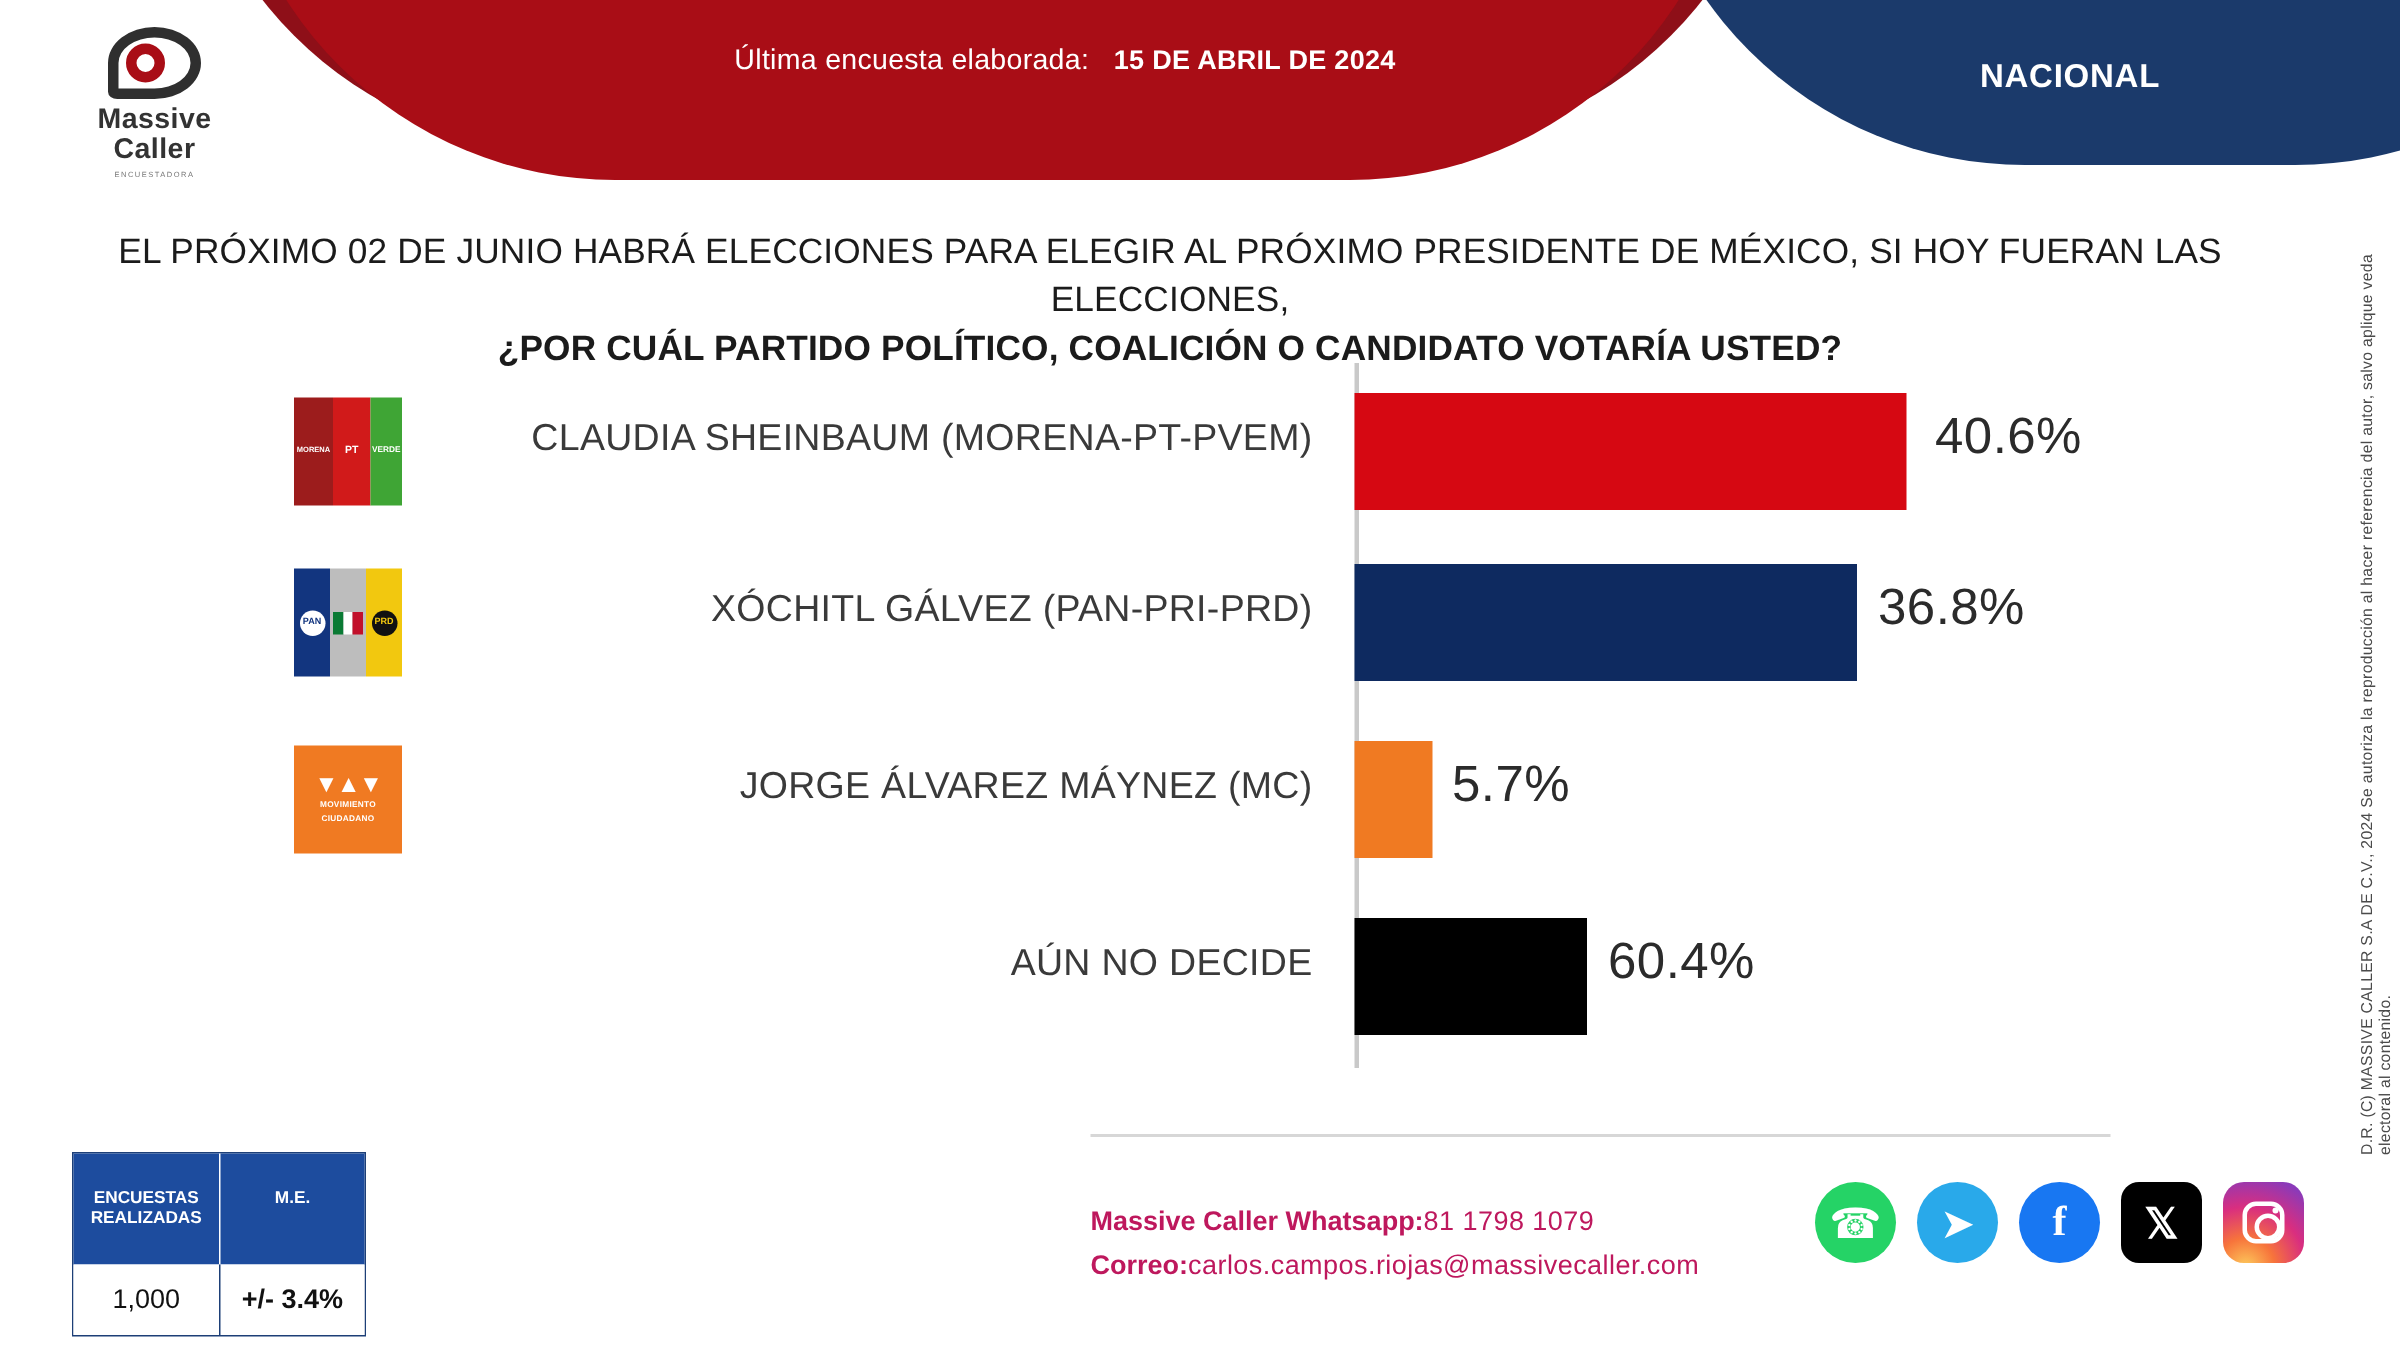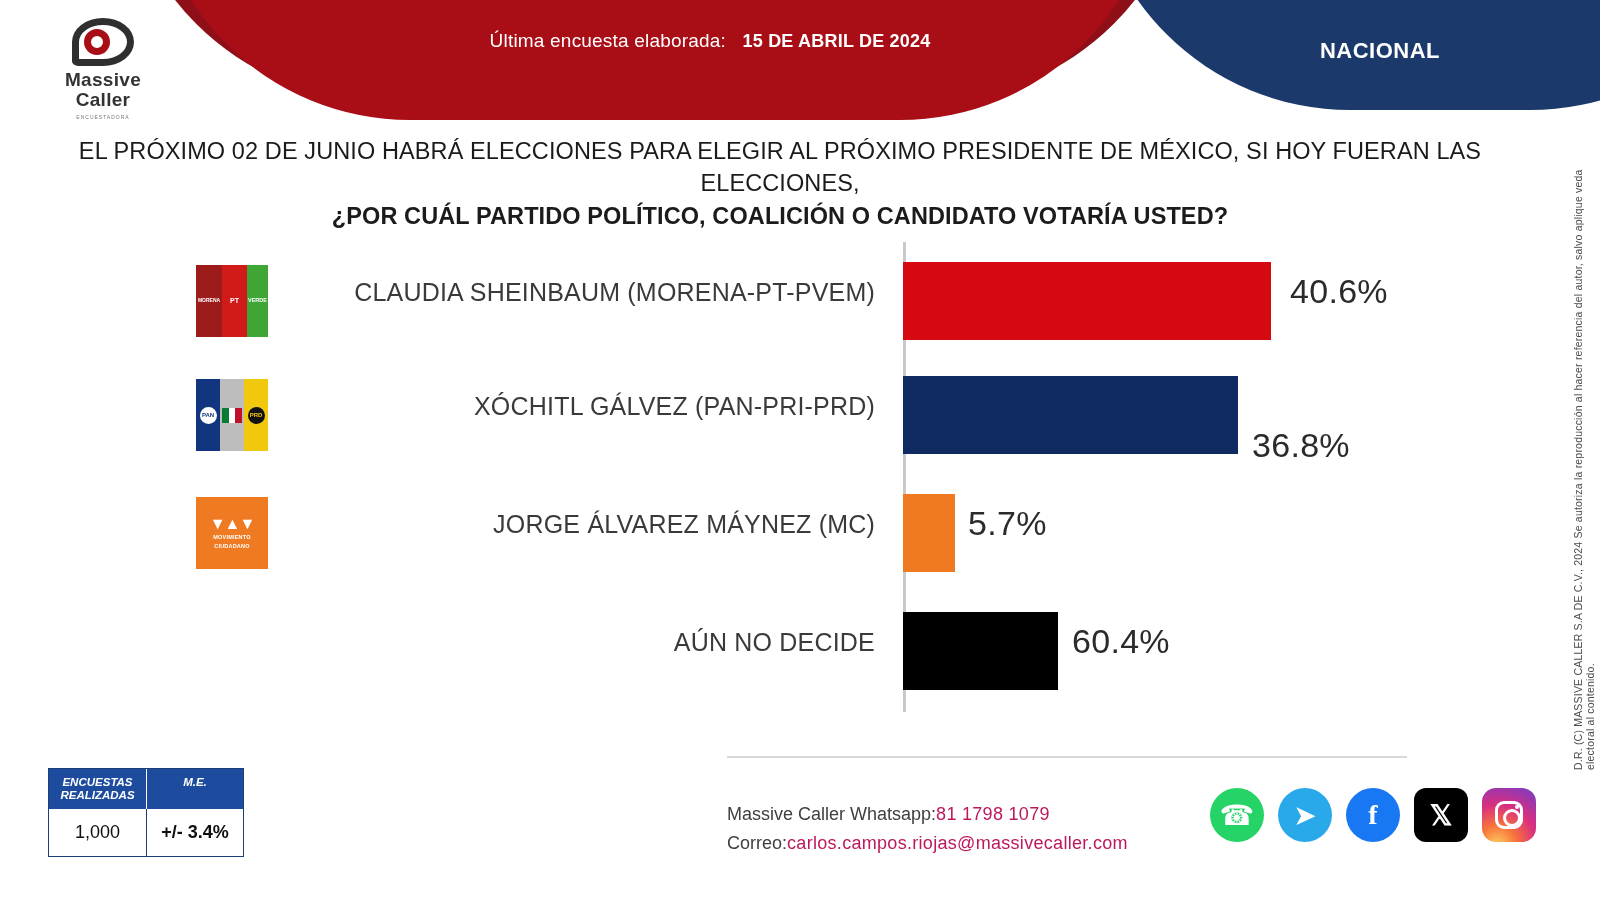--- a/index.html
+++ b/index.html
@@ -45,21 +45,21 @@
   .logo-mark .inner {
     position:absolute; top:11px; left:12px; width:26px; height:26px;
     border:7px solid #A90D16; border-radius:50%;
   }
   .logo-t1 { font-size:19px; color:#333; font-weight:600; letter-spacing:.3px; line-height:1; }
   .logo-t2 { font-size:19px; color:#333; font-weight:600; letter-spacing:.3px; line-height:1.15; }
   .logo-t3 { font-size:5px; color:#777; letter-spacing:1px; margin-top:3px; }
 
   
   .question {
-    position:absolute; top:136px; left:60px; width:1440px; text-align:center;
+    position:absolute; top:152px; left:60px; width:1440px; text-align:center;
     color:#1b1b1b;
   }
   .q-line1 { font-size:23.5px; letter-spacing:.1px; line-height:1.35; }
   .q-line2 { font-size:23.5px; font-weight:bold; letter-spacing:.1px; line-height:1.45; }
 
   
   .chart { position:absolute; top:242px; left:0; width:1560px; height:470px; }
   .axis { position:absolute; top:0; left:903px; width:3px; height:470px; background:#c9c9c9; }
 
   .row { position:absolute; left:0; width:1560px; height:118px; display:flex; align-items:center; }
@@ -105,30 +105,30 @@
     color:#4a4a4a; font-size:10.5px; letter-spacing:.2px;
     writing-mode:vertical-rl; text-orientation:mixed; transform:rotate(180deg);
     display:flex; align-items:flex-start; justify-content:flex-start;
   }
 
   
   .divider { position:absolute; top:756px; left:727px; width:680px; height:2px; background:#d7d7d7; }
 
   .table { position:absolute; top:768px; left:48px; width:196px; border:1px solid #1d3f77; }
   .table-head { display:flex; background:#1D4C9E; color:#fff; }
-  .th { padding:7px 4px; font-size:11.5px; font-weight:bold; text-align:center; line-height:1.15;font-style:italic; }
+  .th { padding:24px 4px; font-size:11.5px; font-weight:bold; text-align:center; line-height:1.15; }
   .th1 { width:98px; border-right:1px solid #ffffff; }
   .th2 { width:96px; }
   .table-body { display:flex; background:#fff; }
   .td { padding:13px 4px; font-size:18px; text-align:center; color:#111; }
   .td1 { width:98px; border-right:1px solid #1d3f77; }
   .td2 { width:96px; font-weight:bold; }
 
   .contact { position:absolute; top:800px; left:727px; width:520px; line-height:1.6; }
-  .contact .lbl { color:#404040; font-weight:normal; font-size:18px;text-align:center; }
+  .contact .lbl { color:#be185d; font-weight:bold; font-size:18px;text-align:center; }
   .contact .val { color:#be185d; font-size:18px; }
 
   .socials { position:absolute; top:785px; left:1210px; width:330px; height:60px; display:flex; gap:14px; align-items:center; }
   .soc { width:54px; height:54px; border-radius:14px; display:flex; align-items:center; justify-content:center;
          color:#fff; font-size:28px; }
   .soc-wa { background:#25D366; border-radius:50%; }
   .soc-tg { background:#29A9EA; border-radius:50%; }
   .soc-fb { background:#1877F2; border-radius:50%; font-weight:bold; font-family:"Liberation Serif",serif; }
   .soc-x  { background:#000000; border-radius:12px; font-weight:bold; }
   .soc-ig { background: radial-gradient(circle at 28% 105%, #FDCB5C 0%, #F7743B 28%, #D92E7F 58%, #8A3AB9 90%);
@@ -195,21 +195,21 @@
               <i class="pri-w"></i>
               <i class="pri-r"></i>
             </span>
         </div>
         <div class="tile t-prd">
             <span class="prd-sun">PRD</span>
           </div>
       </div>
       <div class="name-cell" style="top:36px">XÓCHITL GÁLVEZ (PAN-PRI-PRD)</div>
       <div class="bar" style="top:20px; width:335px; background:#0E2A60;"></div>
-      <div class="val" style="top:30px; left:1252px;margin-top:40px;">36.8%</div>
+      <div class="val" style="top:30px; left:1252px;">36.8%</div>
     </div>
 
     <div class="row" style="top:232px">
       <div class="logo-cell">
         <div class="tile t-mc">
           <span class="mc-bird">▼▲▼</span>
           <span class="mc-txt">MOVIMIENTO</span>
           <span class="mc-txt">CIUDADANO</span>
         </div>
       </div>

